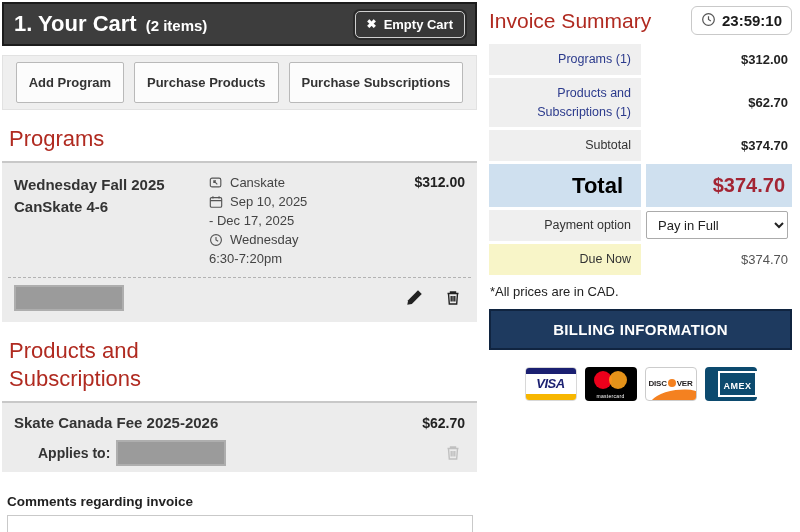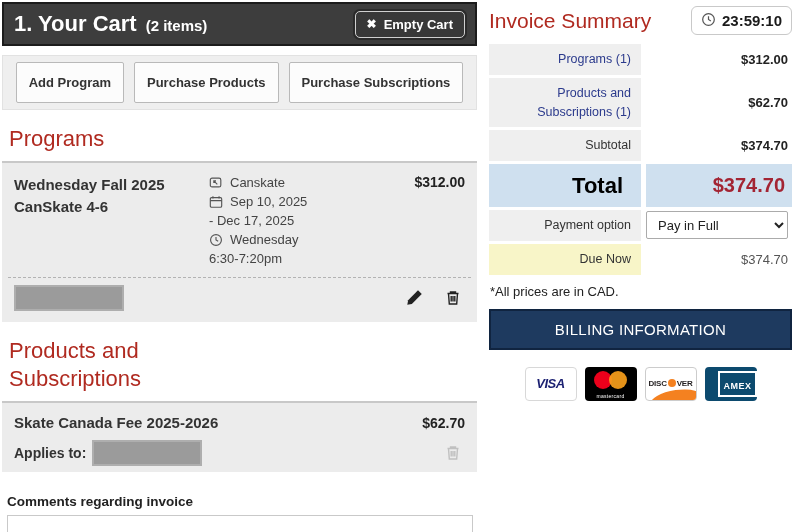--- a/index.html
+++ b/index.html
@@ -35,21 +35,21 @@
   .row-actions { margin-left:auto; display:flex; align-items:center; gap:22px; padding-right:4px; }
   .icon-btn { background:none; border:none; padding:0; cursor:pointer; line-height:0; }
   .icon-btn svg { stroke:#222; fill:none; stroke-width:1.4; }
   .icon-btn.pencil svg { fill:#222; stroke:none; }
   .icon-btn.disabled svg { stroke:#c0c0c0; cursor:default; }
 
   .pr-top { display:flex; align-items:baseline; }
   .pr-title { font-weight:bold; font-size:15px; color:#333; }
   .pr-price { margin-left:auto; font-weight:bold; font-size:14px; }
   .pr-bottom { display:flex; align-items:center; margin-top:9px; }
-  .applies-label { font-weight:bold; font-size:14px; color:#333; margin-right:6px; }
+  .applies-label { font-weight:bold; font-size:14px; color:#333; margin-right:6px;margin-left:24px; }
 
   .comments-label { font-weight:bold; font-size:13.5px; color:#222; margin:22px 0 6px 5px; }
   .comments-area { width:466px; height:46px; margin-left:5px; border:1px solid #c9c9c9; resize:vertical; font-family:inherit; font-size:13px; padding:4px 6px; }
 
   
   .right-col { position:absolute; left:489px; top:6px; width:303px; }
   .inv-head { display:flex; align-items:flex-start; }
   .inv-title { color:#b02a20; font-size:21px; font-weight:500; margin-top:3px; }
   .timer-badge { margin-left:auto; display:flex; align-items:flex-start; gap:6px; background:#fff; border:1px solid #c9c9c9; border-radius:6px; padding:5px 9px; font-weight:bold; font-size:15px; color:#1a1a1a; }
   .timer-badge svg { stroke:#555; fill:none; stroke-width:1.3; }
@@ -58,25 +58,25 @@
   .cell-lbl { background:#efefef; display:flex; flex-direction:column; justify-content:center; align-items:flex-end; text-align:right; padding:6px 10px; font-size:12.5px; font-weight:normal; color:#333; line-height:1.5; min-height:29px; }
   .cell-lbl.navy { color:#2b3a8c; }
   .cell-val { display:flex; align-items:center; justify-content:flex-end; font-size:13px; font-weight:bold; color:#222; padding-right:4px; }
   .cell-lbl.total { background:#cfe0ef; color:#000; font-size:22px; font-weight:bold; padding:5px 18px 5px 2px; min-height:35px; }
   .cell-val.total { background:#cfe0ef; color:#a32433; font-size:20px; padding-right:7px; }
   .cell-val.plain { font-weight:normal; color:#555; }
   .cell-lbl.due { background:#f8f5c8; }
   .pay-select { width:100%; height:28px; font-family:inherit; font-size:13px; color:#222; background:#fff; border:1px solid #ababab; border-radius:2px; padding:0 7px; }
 
   .cad-note { font-size:13px; color:#222; margin:9px 0 10px 1px; }
-  .billing-btn { width:100%; background:#1e3a5f; border:2px solid #102440; color:#fff; font-family:inherit; font-weight:normal; font-size:15px; letter-spacing:0.3px; padding:10px 0; cursor:pointer; }
+  .billing-btn { width:100%; background:#1e3a5f; border:2px solid #102440; color:#fff; font-family:inherit; font-weight:bold; font-size:15px; letter-spacing:0.3px; padding:10px 0; cursor:pointer; }
 
   .cards-row { display:flex; justify-content:center; gap:8px; margin-top:17px; }
   .ccard { width:52px; height:34px; border-radius:4px; overflow:hidden; position:relative; }
-  .visa { border:1px solid #d8d8d8; display:flex; flex-direction:row; background:#fff; }
+  .visa { border:1px solid #d8d8d8; display:flex; flex-direction:column; background:#fff; }
   .visa-top { height:6px; background:#1a1f71; }
   .visa-mid { flex:1; display:flex; align-items:center; justify-content:center; }
   .visa-text { color:#1a1f71; font-weight:bold; font-style:italic; font-size:13px; letter-spacing:-0.5px; }
   .visa-bot { height:6px; background:#f7b600; }
   .mc { background:#000; }
   .mc-red { position:absolute; left:9px; top:4px; width:18px; height:18px; border-radius:50%; background:#eb001b; }
   .mc-org { position:absolute; left:24px; top:4px; width:18px; height:18px; border-radius:50%; background:#f79e1b; opacity:0.92; }
   .mc-text { position:absolute; bottom:2px; width:100%; text-align:center; color:#fff; font-size:5px; letter-spacing:0.3px; }
   .disc { background:#fff; border:1px solid #ccc; }
   .disc-text { display:flex; align-items:center; justify-content:center; margin-top:11px; font-size:8px; font-weight:bold; color:#231f20; letter-spacing:-0.2px;text-align:right; }

